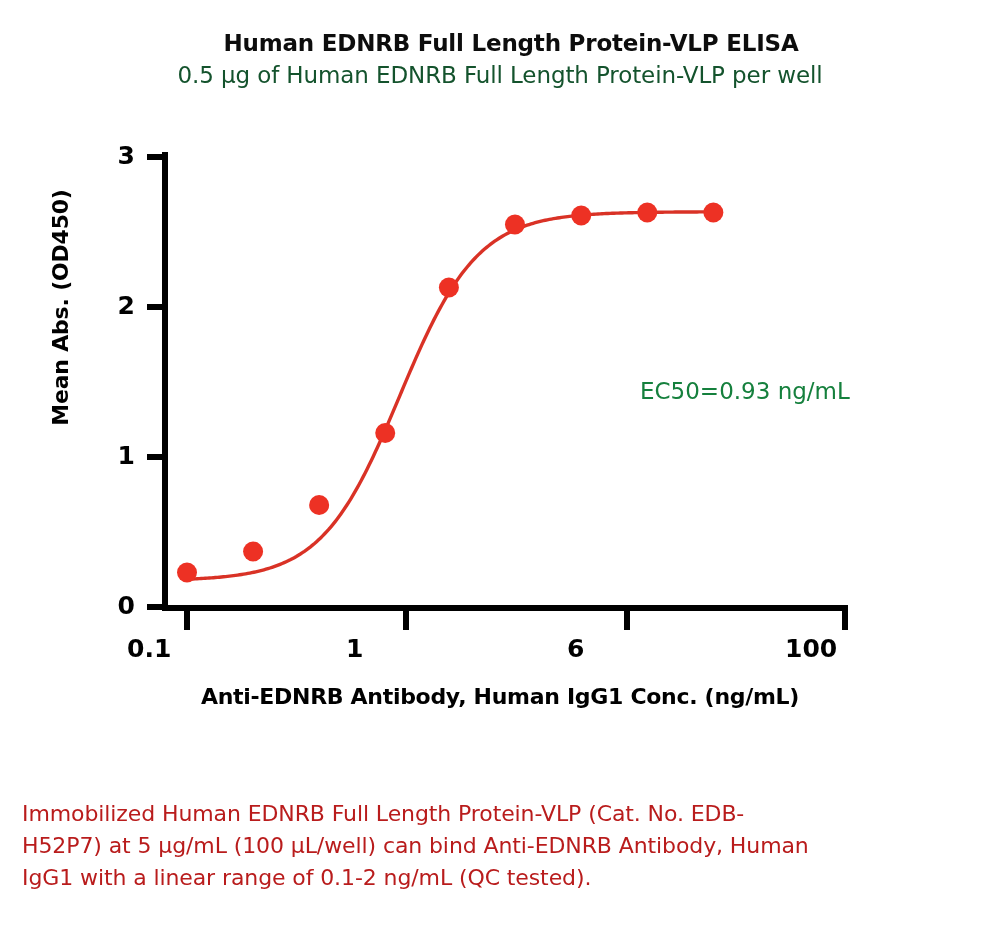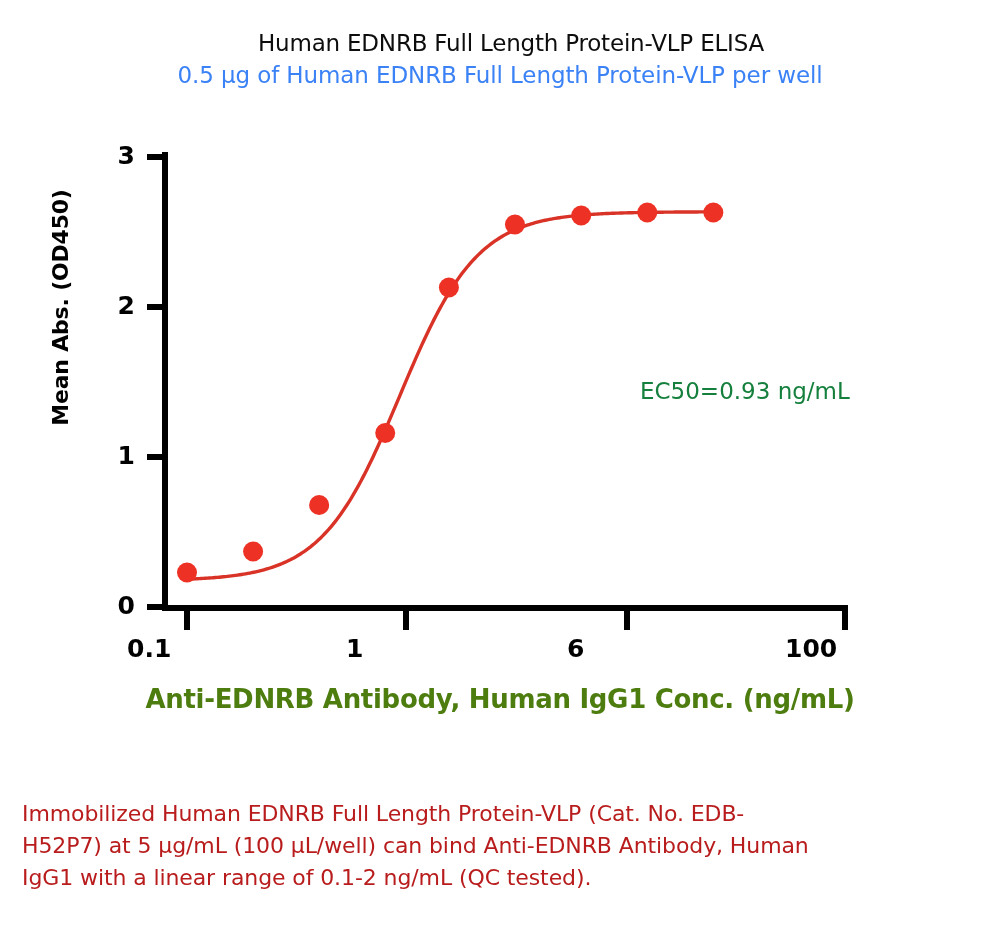--- a/index.html
+++ b/index.html
@@ -23,31 +23,31 @@
   }
   .title-block {
     position: absolute;
     left: 0;
     top: 28px;
     width: 1000px;
     text-align: center;
   }
   .chart-title {
     font-size: 23px;
-    font-weight: normal;
+    font-weight: bold;
     letter-spacing: -0.2px;
     line-height: 30px;
     color: #0d0d0d;
     margin-left: 22px;
   }
   .chart-subtitle {
     font-size: 23px;
     font-weight: normal;
     line-height: 34px;
-    color: #3b82f6;
+    color: #14532d;
     letter-spacing: -0.1px;
     text-align: center;
   }
   .plot-area {
     position: absolute;
     left: 0; top: 0;
     width: 1000px;
     height: 780px;
   }
   .ylabel {
@@ -62,23 +62,23 @@
     font-weight: bold;
     color: #000;
     letter-spacing: -0.2px;
   }
   .xlabel {
     position: absolute;
     left: 100px;
     top: 684px;
     width: 800px;
     text-align: center;
-    font-size: 26px;
+    font-size: 22px;
     font-weight: bold;
-    color: #4d7c0f;
+    color: #000000;
     letter-spacing: -0.3px;
   }
   .ytick-label {
     position: absolute;
     right: 0;
     width: 40px;
     text-align: right;
     font-size: 25px;
     font-weight: bold;
     line-height: 1;

